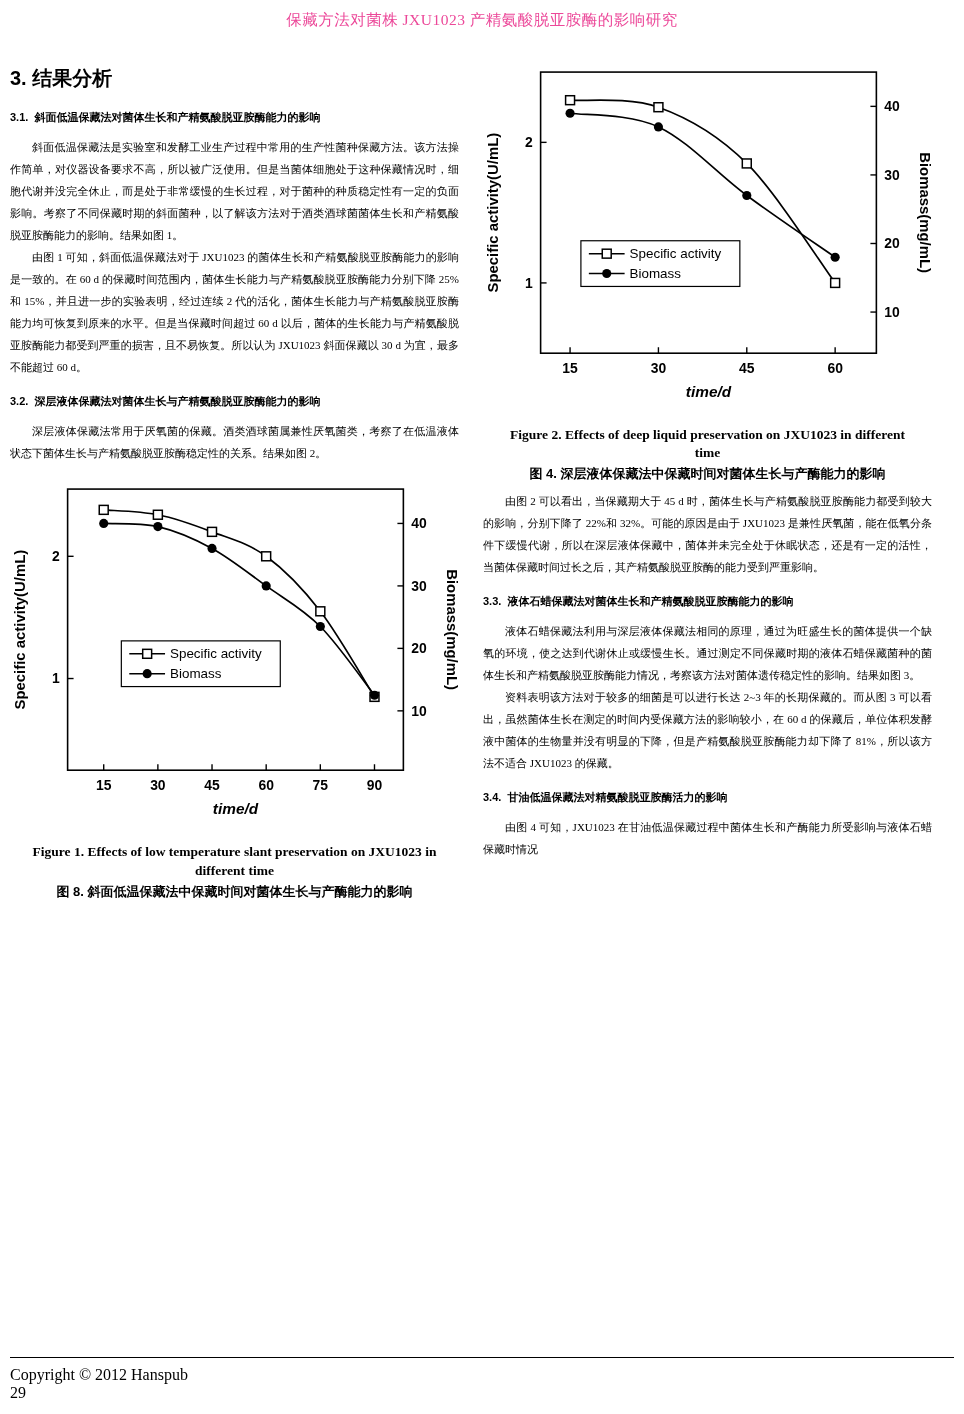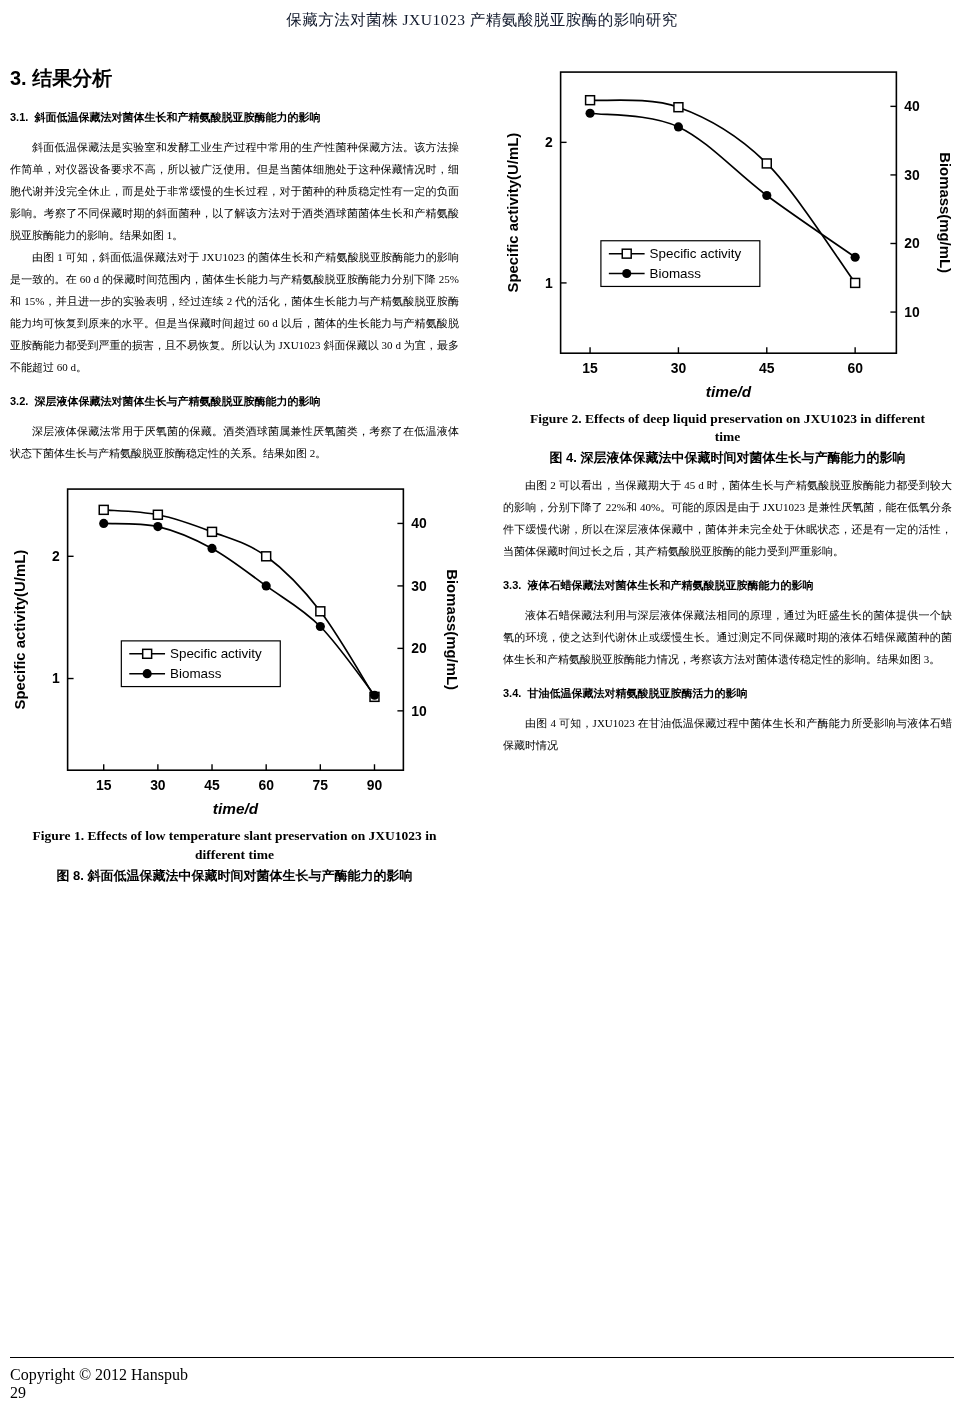--- a/index.html
+++ b/index.html
@@ -10,27 +10,27 @@
     margin:0 auto;
     background:#ffffff;
     font-family:"Liberation Serif", serif;
     color:#000;
     overflow:hidden;
     padding:8px 10px 0 10px;
   }
   .running-title {
     text-align:center;
     font-size:15.5px;
-    color:#0f172a;
+    color:#ec4899;
     letter-spacing:0.5px;
     margin-top:2px;
   }
   .columns {
     display:flex;
-    gap:44px;
+    gap:24px;
     margin-top:30px;
     padding:0 0;
   }
   .col { width:calc(50% - 23px); }
   .h1 {
     font-family:"Liberation Sans", sans-serif;
     font-weight:bold;
     font-size:20px;
     margin:4px 0 16px 0;
   }
@@ -51,21 +51,21 @@
     text-indent:2em;
   }
   .figure-block { margin-top:14px; }
   .figure-block.first { margin-top:0; }
   .chart-wrap { display:flex; justify-content:center; }
   .cap-en {
     font-weight:bold;
     font-size:13.5px;
     text-align:center;
     line-height:1.35;
-    margin:4px 18px 2px 18px;
+    margin:20px 18px 2px 18px;
     font-family:Liberation Serif, serif;
   }
   .cap-cn {
     font-family:"Liberation Sans", sans-serif;
     font-weight:bold;
     font-size:13px;
     text-align:center;
     line-height:1.5;
     margin:2px 6px 6px 6px;
   }
@@ -212,27 +212,28 @@
               <text x="147.56" y="197.29999999999998" font-size="13.5" fill="#000">Specific activity</text>
               <line x1="106.56" y1="212.79999999999998" x2="142.56" y2="212.79999999999998" stroke="#000" stroke-width="1.5"></line>
               <circle cx="124.56" cy="212.79999999999998" r="4.6" fill="#000"></circle>
               <text x="147.56" y="217.29999999999998" font-size="13.5" fill="#000">Biomass</text>
             </svg>
         </div>
         <div class="cap-en">Figure 2. Effects of deep liquid preservation on JXU1023 in different time</div>
         <div class="cap-cn">图 4.  深层液体保藏法中保藏时间对菌体生长与产酶能力的影响</div>
       </div>
 
-      <p class="par">由图 2 可以看出，当保藏期大于 45 d 时，菌体生长与产精氨酸脱亚胺酶能力都受到较大的影响，分别下降了 22%和 40%。可能的原因是由于 JXU1023 是兼性厌氧菌，能在低氧分条件下缓慢代谢，所以在深层液体保藏中，菌体并未完全处于休眠状态，还是有一定的活性，当菌体保藏时间过长之后，其产精氨酸脱亚胺酶的能力受到严重影响。</p>
+      <p class="par">由图 2 可以看出，当保藏期大于 45 d 时，菌体生长与产精氨酸脱亚胺酶能力都受到较大的影响，分别下降了 22%和 32%。可能的原因是由于 JXU1023 是兼性厌氧菌，能在低氧分条件下缓慢代谢，所以在深层液体保藏中，菌体并未完全处于休眠状态，还是有一定的活性，当菌体保藏时间过长之后，其产精氨酸脱亚胺酶的能力受到严重影响。</p>
 
       <div class="h2">
         <span class="h-num">3.3.</span><span>液体石蜡保藏法对菌体生长和产精氨酸脱亚胺酶能力的影响</span>
       </div>
 
       <p class="par">液体石蜡保藏法利用与深层液体保藏法相同的原理，通过为旺盛生长的菌体提供一个缺氧的环境，使之达到代谢休止或缓慢生长。通过测定不同保藏时期的液体石蜡保藏菌种的菌体生长和产精氨酸脱亚胺酶能力情况，考察该方法对菌体遗传稳定性的影响。结果如图 3。</p>
+      <p class="par">资料表明该方法对于较多的细菌是可以进行长达 2~3 年的长期保藏的。而从图 3 可以看出，虽然菌体生长在测定的时间内受保藏方法的影响较小，在 60 d 的保藏后，单位体积发酵液中菌体的生物量并没有明显的下降，但是产精氨酸脱亚胺酶能力却下降了 81%，所以该方法不适合 JXU1023 的保藏。</p>
 
       <div class="h2">
         <span class="h-num">3.4.</span><span>甘油低温保藏法对精氨酸脱亚胺酶活力的影响</span>
       </div>
 
       <p class="par">由图 4 可知，JXU1023 在甘油低温保藏过程中菌体生长和产酶能力所受影响与液体石蜡保藏时情况</p>
     </div>
 
   </div>
 

